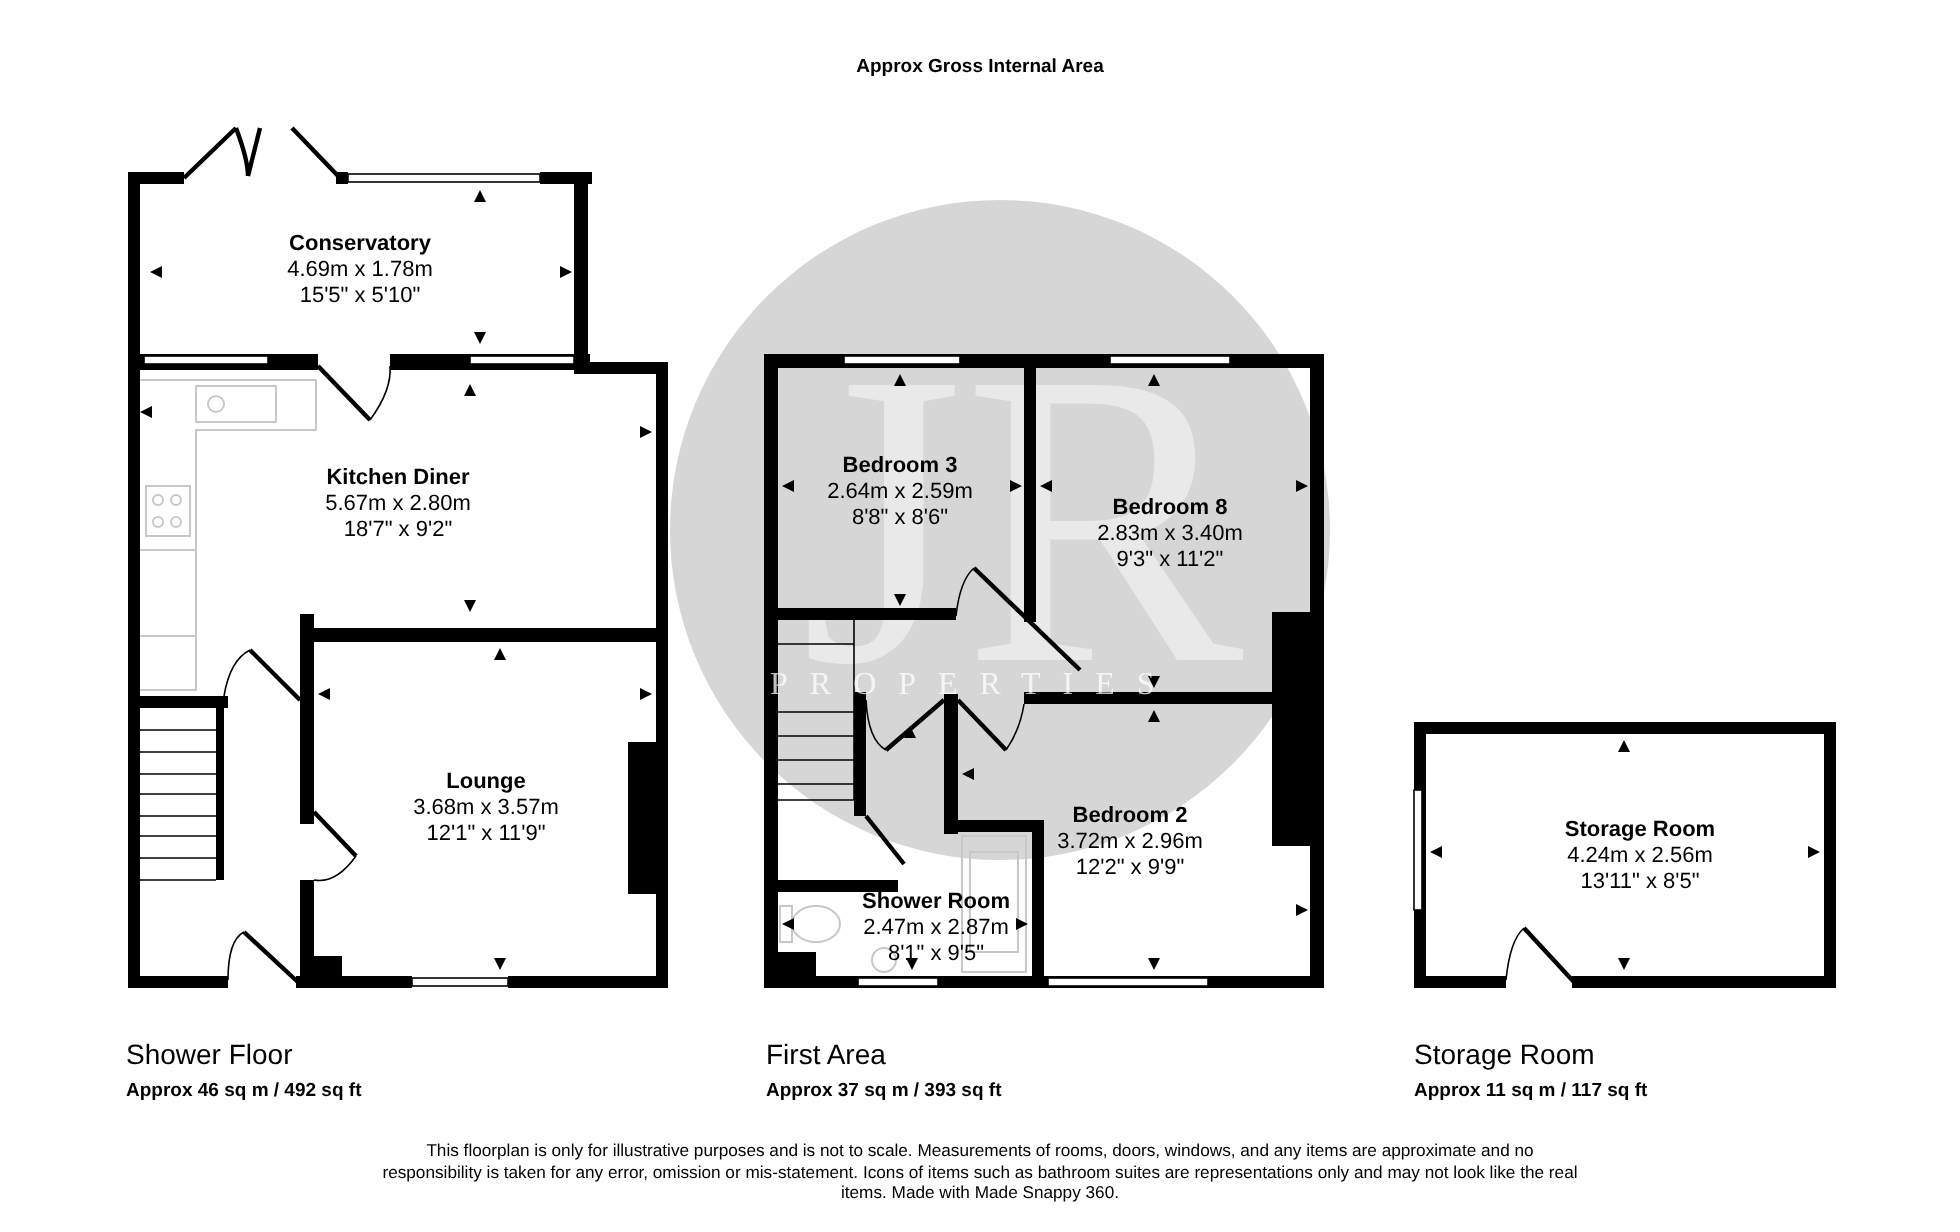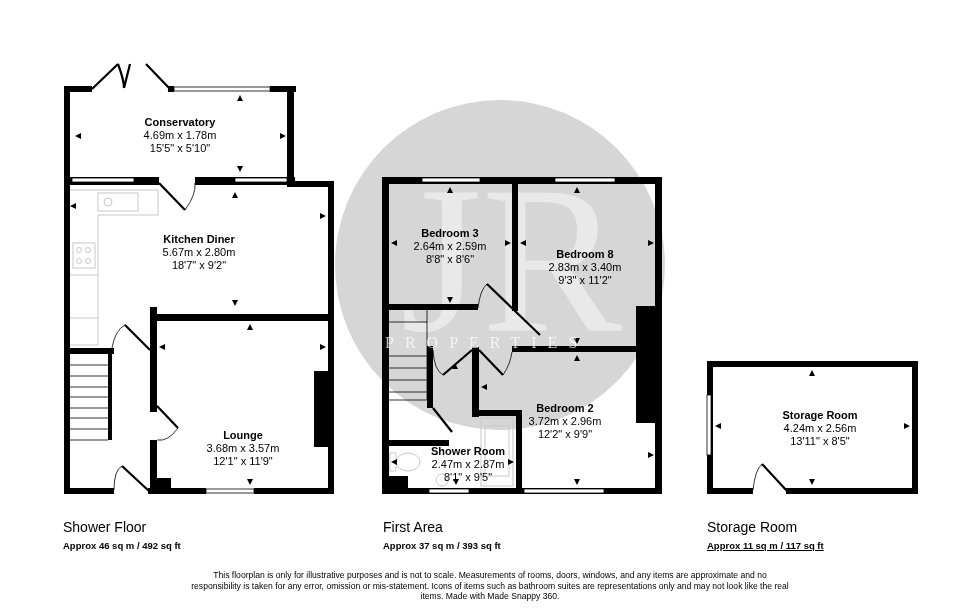--- a/index.html
+++ b/index.html
@@ -187,33 +187,34 @@
     <polygon points="812,370 809,376 815,376"></polygon>
     <polygon points="812,485 809,479 815,479"></polygon>
     <polygon points="715,426 721,423 721,429"></polygon>
     <polygon points="910,426 904,423 904,429"></polygon>
   </g>
 </svg>
 
 <div class="watermark-text">PROPERTIES</div>
 
 <div class="header">
+  <div>Approx Gross Internal Area</div>
 </div>
 
 <div class="room" style="left:180px; top:116px;">
   <div class="name">Conservatory</div>
   <div>4.69m x 1.78m</div>
   <div>15'5" x 5'10"</div>
 </div>
 <div class="room" style="left:199px; top:233px;">
   <div class="name">Kitchen Diner</div>
   <div>5.67m x 2.80m</div>
   <div>18'7" x 9'2"</div>
 </div>
-<div class="room" style="left:243px; top:385px;margin-top:44px;">
+<div class="room" style="left:243px; top:385px;">
   <div class="name">Lounge</div>
   <div>3.68m x 3.57m</div>
   <div>12'1" x 11'9"</div>
 </div>
 
 <div class="room" style="left:450px; top:227px;">
   <div class="name">Bedroom 3</div>
   <div>2.64m x 2.59m</div>
   <div>8'8" x 8'6"</div>
 </div>
@@ -237,15 +238,15 @@
   <div class="name">Storage Room</div>
   <div>4.24m x 2.56m</div>
   <div>13'11" x 8'5"</div>
 </div>
 
 <div class="floor-label" style="left:63px; top:519px;">Shower Floor</div>
 <div class="floor-area" style="left:63px; top:540px;">Approx 46 sq m / 492 sq ft</div>
 <div class="floor-label" style="left:383px; top:519px;">First Area</div>
 <div class="floor-area" style="left:383px; top:540px;">Approx 37 sq m / 393 sq ft</div>
 <div class="floor-label" style="left:707px; top:519px;">Storage Room</div>
-<div class="floor-area" style="left:707px; top:540px;text-decoration:underline;">Approx 11 sq m / 117 sq ft</div>
+<div class="floor-area" style="left:707px; top:540px;">Approx 11 sq m / 117 sq ft</div>
 
 <div class="disclaimer">This floorplan is only for illustrative purposes and is not to scale. Measurements of rooms, doors, windows, and any items are approximate and no responsibility is taken for any error, omission or mis-statement. Icons of items such as bathroom suites are representations only and may not look like the real items. Made with Made Snappy 360.</div>
 
 </body></html>

